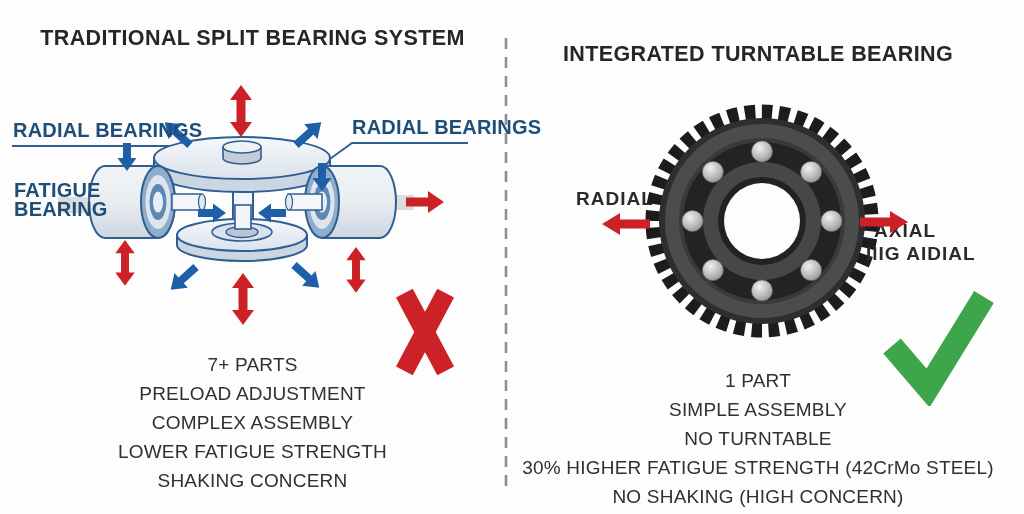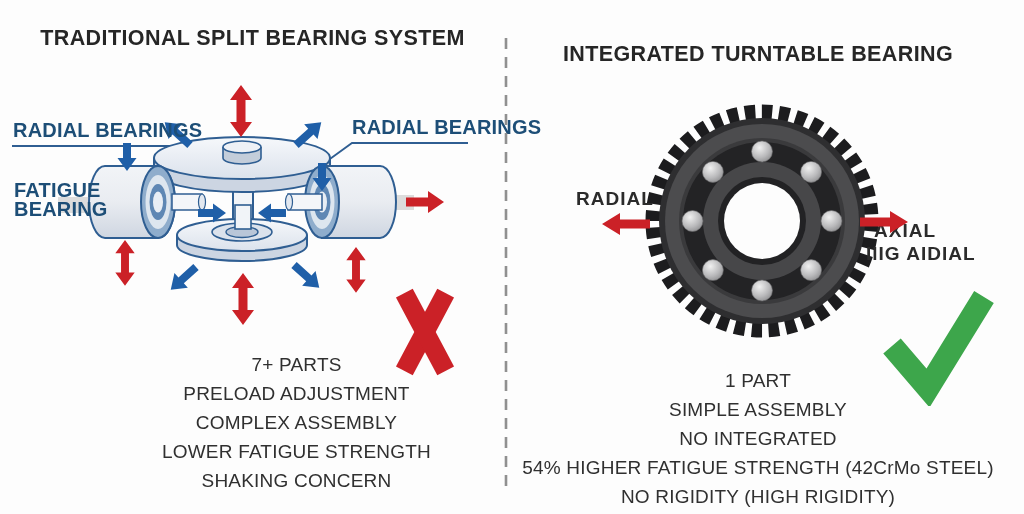--- a/index.html
+++ b/index.html
@@ -146,21 +146,21 @@
   <div class="abs blue-label" style="left:352px;top:118px;white-space:nowrap;">RADIAL BEARINGS</div>
   <div class="abs blue-label" style="left:14px;top:181px;width:80px;">FATIGUE BEARING</div>
 
   <svg class="abs" style="left:378px;top:286px;" width="95" height="98" viewBox="0 0 95 98">
     <g transform="translate(47,46)" fill="#cb2127">
       <rect x="-9.5" y="-44" width="19" height="88" transform="rotate(28)"></rect>
       <rect x="-9.5" y="-44" width="19" height="88" transform="rotate(-28)"></rect>
     </g>
   </svg>
 
-  <div class="abs points" style="left:0;top:350px;width:505px;padding-left:44px;">
+  <div class="abs points" style="left:0;top:350px;width:505px;">
     <div>7+ PARTS</div>
     <div>PRELOAD ADJUSTMENT</div>
     <div>COMPLEX ASSEMBLY</div>
     <div>LOWER FATIGUE STRENGTH</div>
     <div>SHAKING CONCERN</div>
   </div>
 </div>
 
 <svg class="abs" style="left:498px;top:34px;" width="16" height="458" viewBox="0 0 16 458">
   <line x1="8" y1="4" x2="8" y2="454" stroke="#909090" stroke-width="2.6" stroke-dasharray="11 8"></line>
@@ -213,17 +213,17 @@
   </svg>
   <div class="abs load-label" style="left:358px;top:213px;margin-top:14px;">IlIG AIDIAL</div>
 
   <svg class="abs" style="left:372px;top:268px;" width="118" height="122" viewBox="0 0 118 122">
     <path d="M12 62 L48 104 L104 13" fill="none" stroke="#3da64b" stroke-width="23" stroke-linecap="butt" stroke-linejoin="miter"></path>
   </svg>
 
   <div class="abs points" style="left:0;top:350px;width:500px;">
     <div>1 PART</div>
     <div>SIMPLE ASSEMBLY</div>
-    <div>NO INTEGRATED</div>
-    <div>54% HIGHER FATIGUE STRENGTH (42CrMo STEEL)</div>
-    <div>NO RIGIDITY (HIGH RIGIDITY)</div>
+    <div>NO TURNTABLE</div>
+    <div>30% HIGHER FATIGUE STRENGTH (42CrMo STEEL)</div>
+    <div>NO SHAKING (HIGH CONCERN)</div>
   </div>
 </div>
 
 </body></html>

